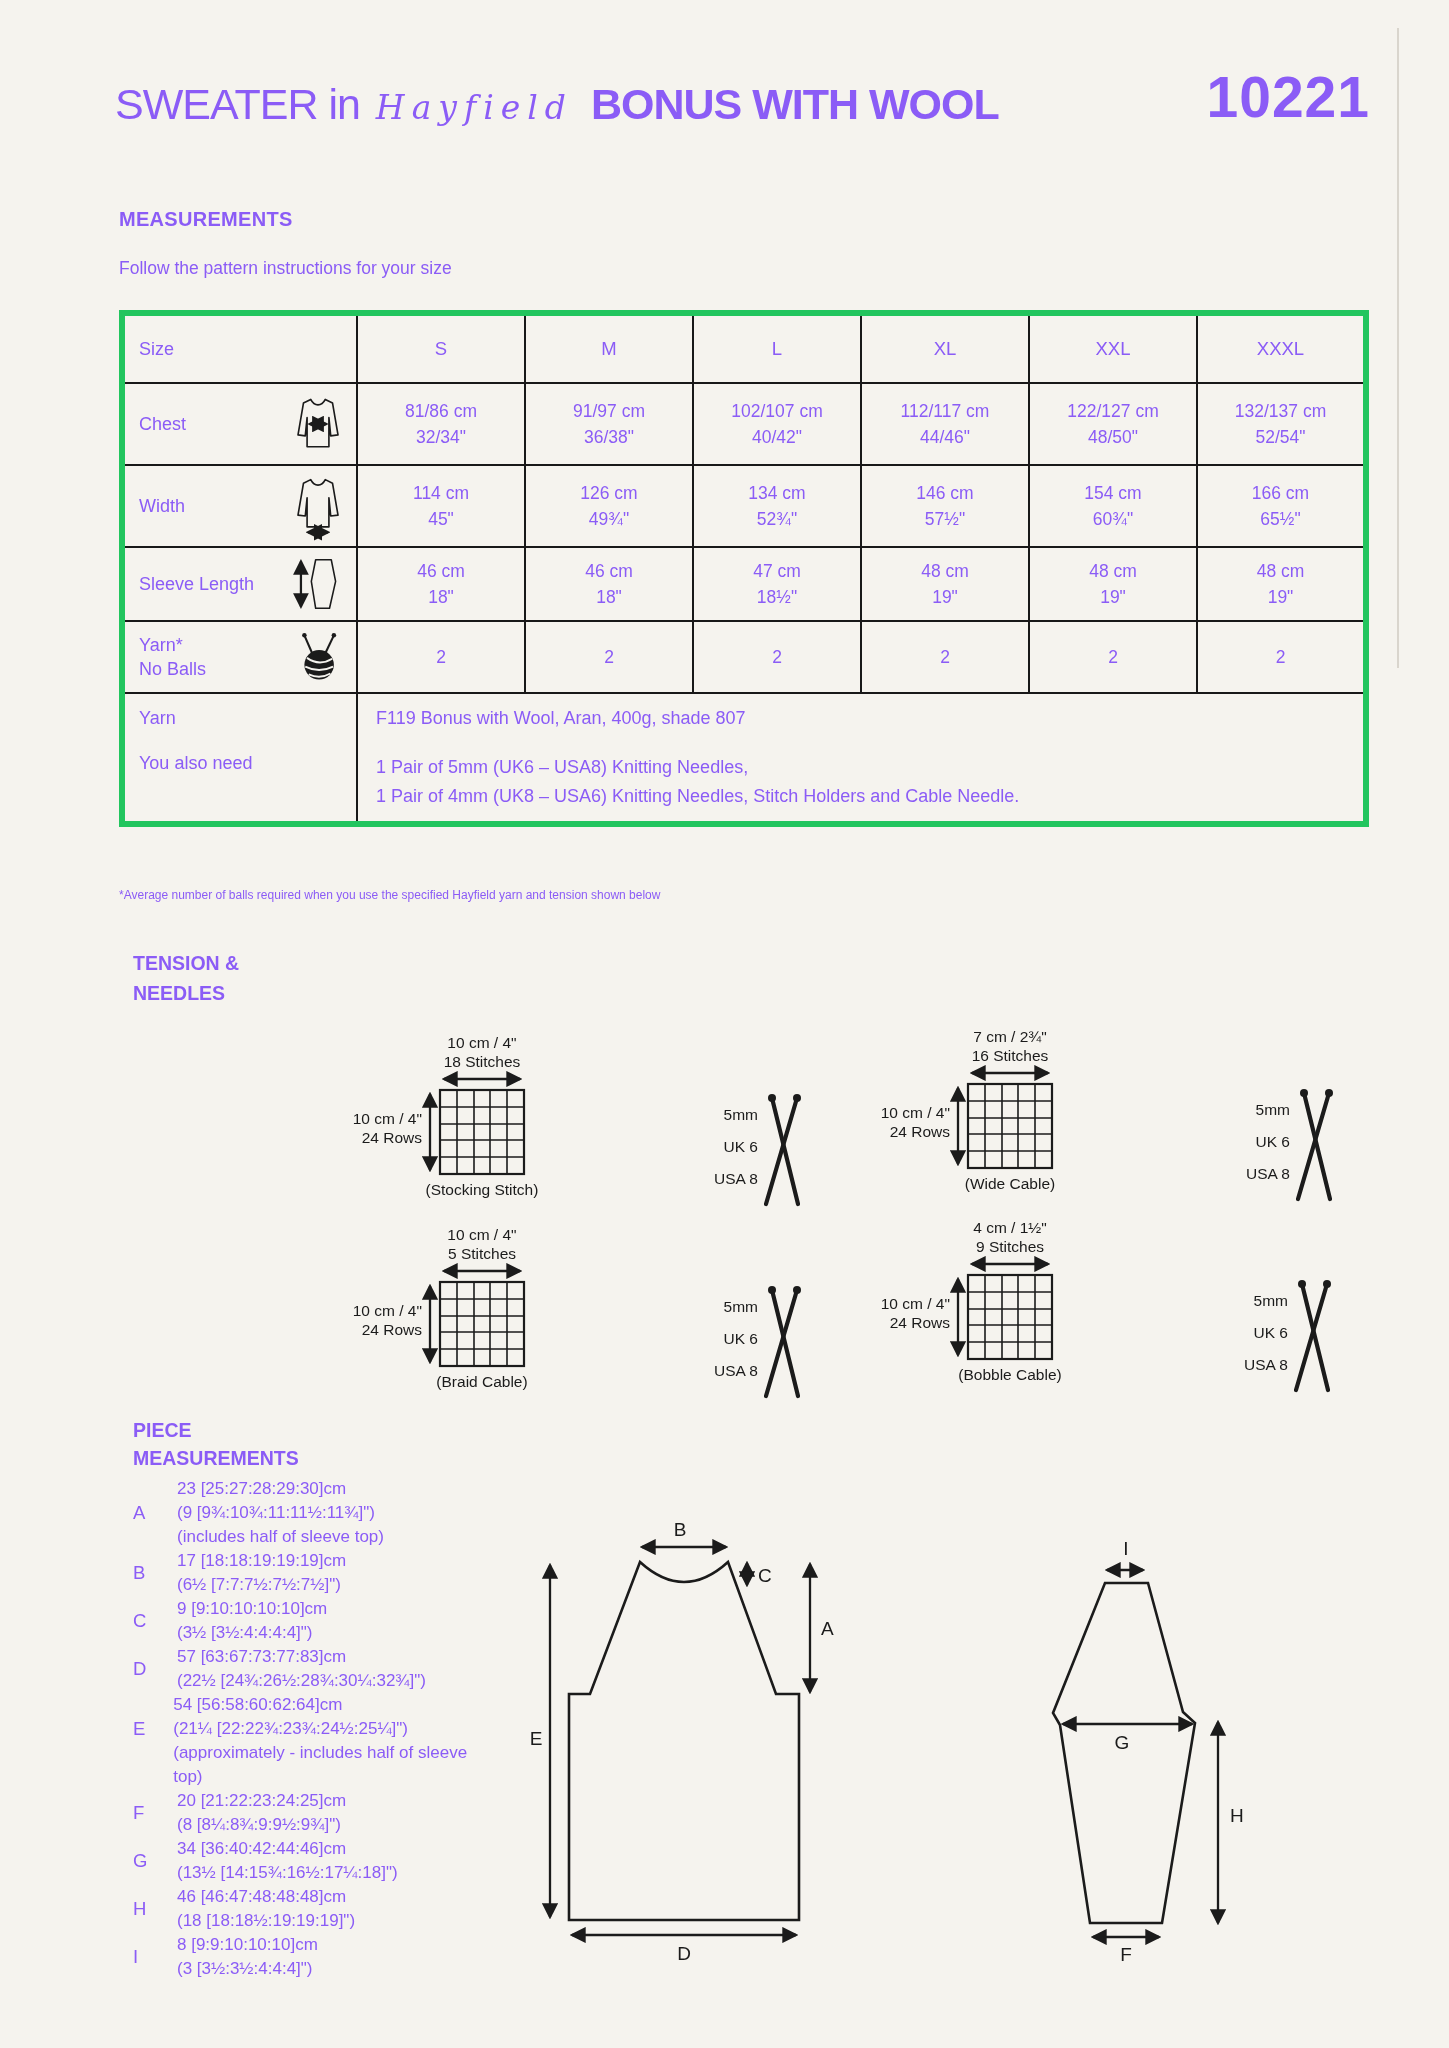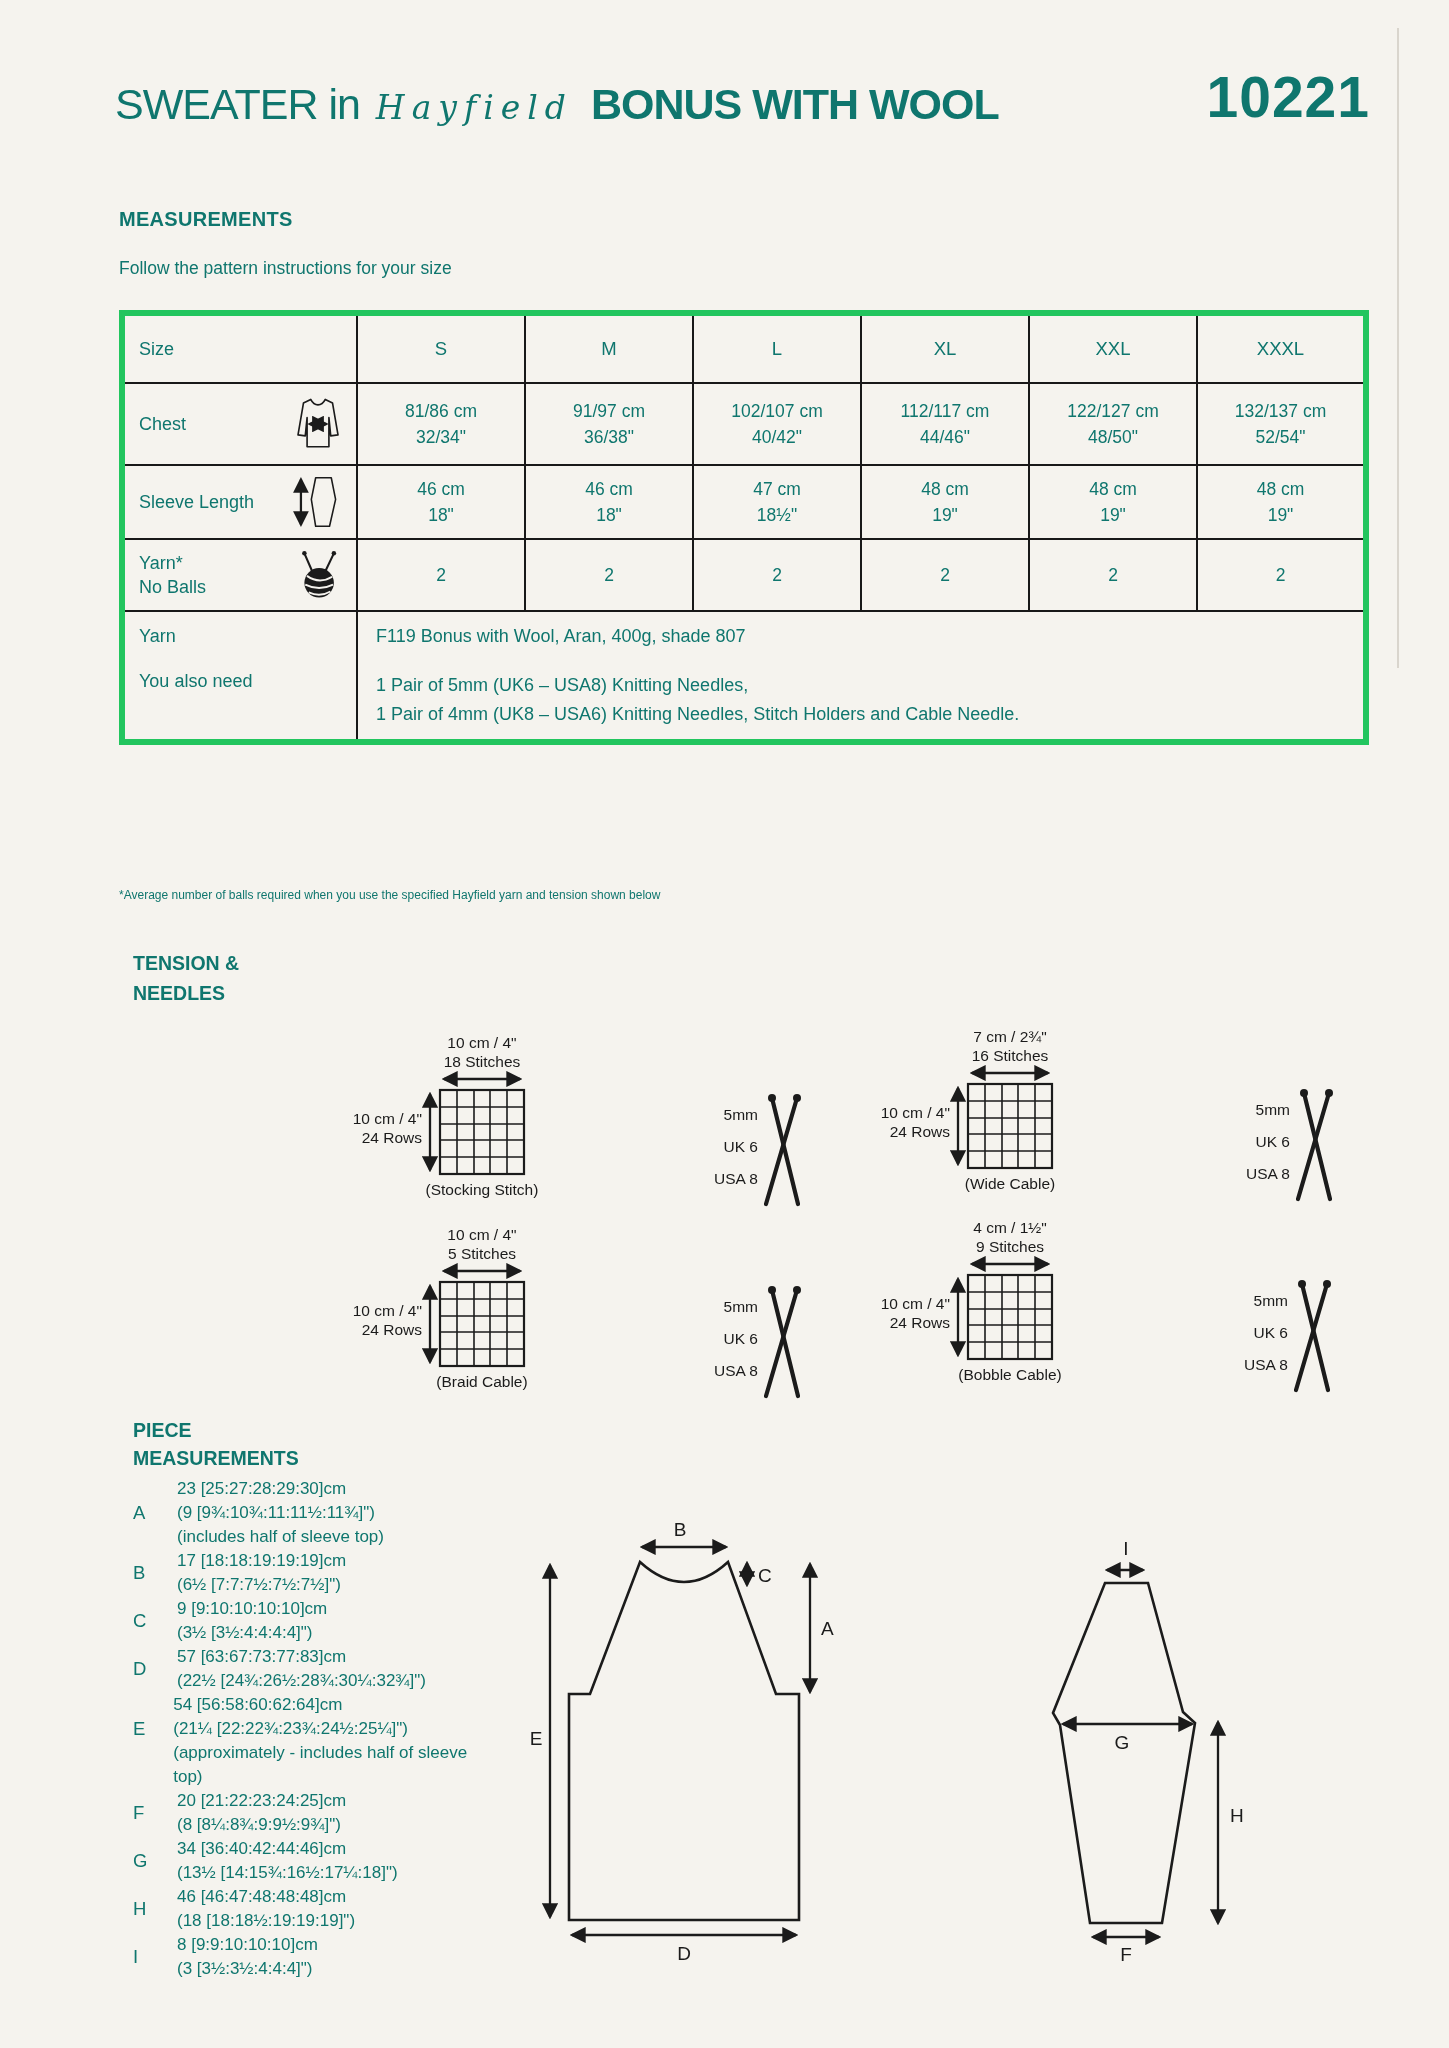--- a/index.html
+++ b/index.html
@@ -1,19 +1,19 @@
 <!DOCTYPE html>
 <html><head>
 <meta charset="utf-8">
 <style>
   * { margin:0; padding:0; box-sizing:border-box; }
   html,body { background:#e8e6e0; }
   .page {
     position:relative; width:1449px; height:2048px;
-    background:#f5f3ee; color:#0f766e;
+    background:#f5f3ee; color:#8b5cf6;
     font-family:"Liberation Sans", sans-serif;
     overflow:hidden;
     padding-left:48px;
   }
   .scan-line { position:absolute; left:1397px; top:28px; width:2px; height:640px; background:#cdc8bf; opacity:.7; }
 
   
   .hdr { position:absolute; left:115px; top:80px; display:flex; align-items:baseline; white-space:nowrap; }
   .hdr .t-pre  { font-size:43px; letter-spacing:-1px; font-weight:normal; }
   .hdr .t-brand{ font-family:"DejaVu Serif", serif; font-style:italic; font-size:33px; letter-spacing:7px; margin:0 18px 0 16px; }
@@ -122,20 +122,43 @@
       <td class="val">102/107 cm
 40/42"</td>
       <td class="val">112/117 cm
 44/46"</td>
       <td class="val">122/127 cm
 48/50"</td>
       <td class="val">132/137 cm
 52/54"</td>
     </tr>
 
+    <tr style="height:82px">
+      <td class="lab">
+              <div class="lab-inner">
+        <span class="lab-txt">Width</span>
+        <svg width="56" height="60" viewBox="0 0 60 66">
+          <path class="stroke" stroke-width="1.8" stroke-linejoin="round" d="M22,4 C26,12 34,12 38,4 L46,8 L52,43 L44,44 L42,24 L42,56 L18,56 L18,24 L16,44 L8,43 L14,8 Z"></path>
+          <line class="stroke" stroke-width="2.6" x1="19" y1="62" x2="41" y2="62" marker-start="url(#ah)" marker-end="url(#ah)"></line>
+        </svg>
+              </div>
+            </td>
+      <td class="val">114 cm
+45"</td>
+      <td class="val">126 cm
+49¾"</td>
+      <td class="val">134 cm
+52¾"</td>
+      <td class="val">146 cm
+57½"</td>
+      <td class="val">154 cm
+60¾"</td>
+      <td class="val">166 cm
+65½"</td>
+    </tr>
 
 
     <tr style="height:74px">
       <td class="lab">
               <div class="lab-inner">
         <span class="lab-txt">Sleeve Length</span>
         <svg width="52" height="58" viewBox="0 0 60 66">
           <path class="stroke" stroke-width="1.8" stroke-linejoin="round" d="M25,5 L43,5 L48,30 L41,61 L25,61 L20,30 Z"></path>
           <line class="stroke" stroke-width="2.6" x1="8" y1="7" x2="8" y2="59" marker-start="url(#ah)" marker-end="url(#ah)"></line>
         </svg>

